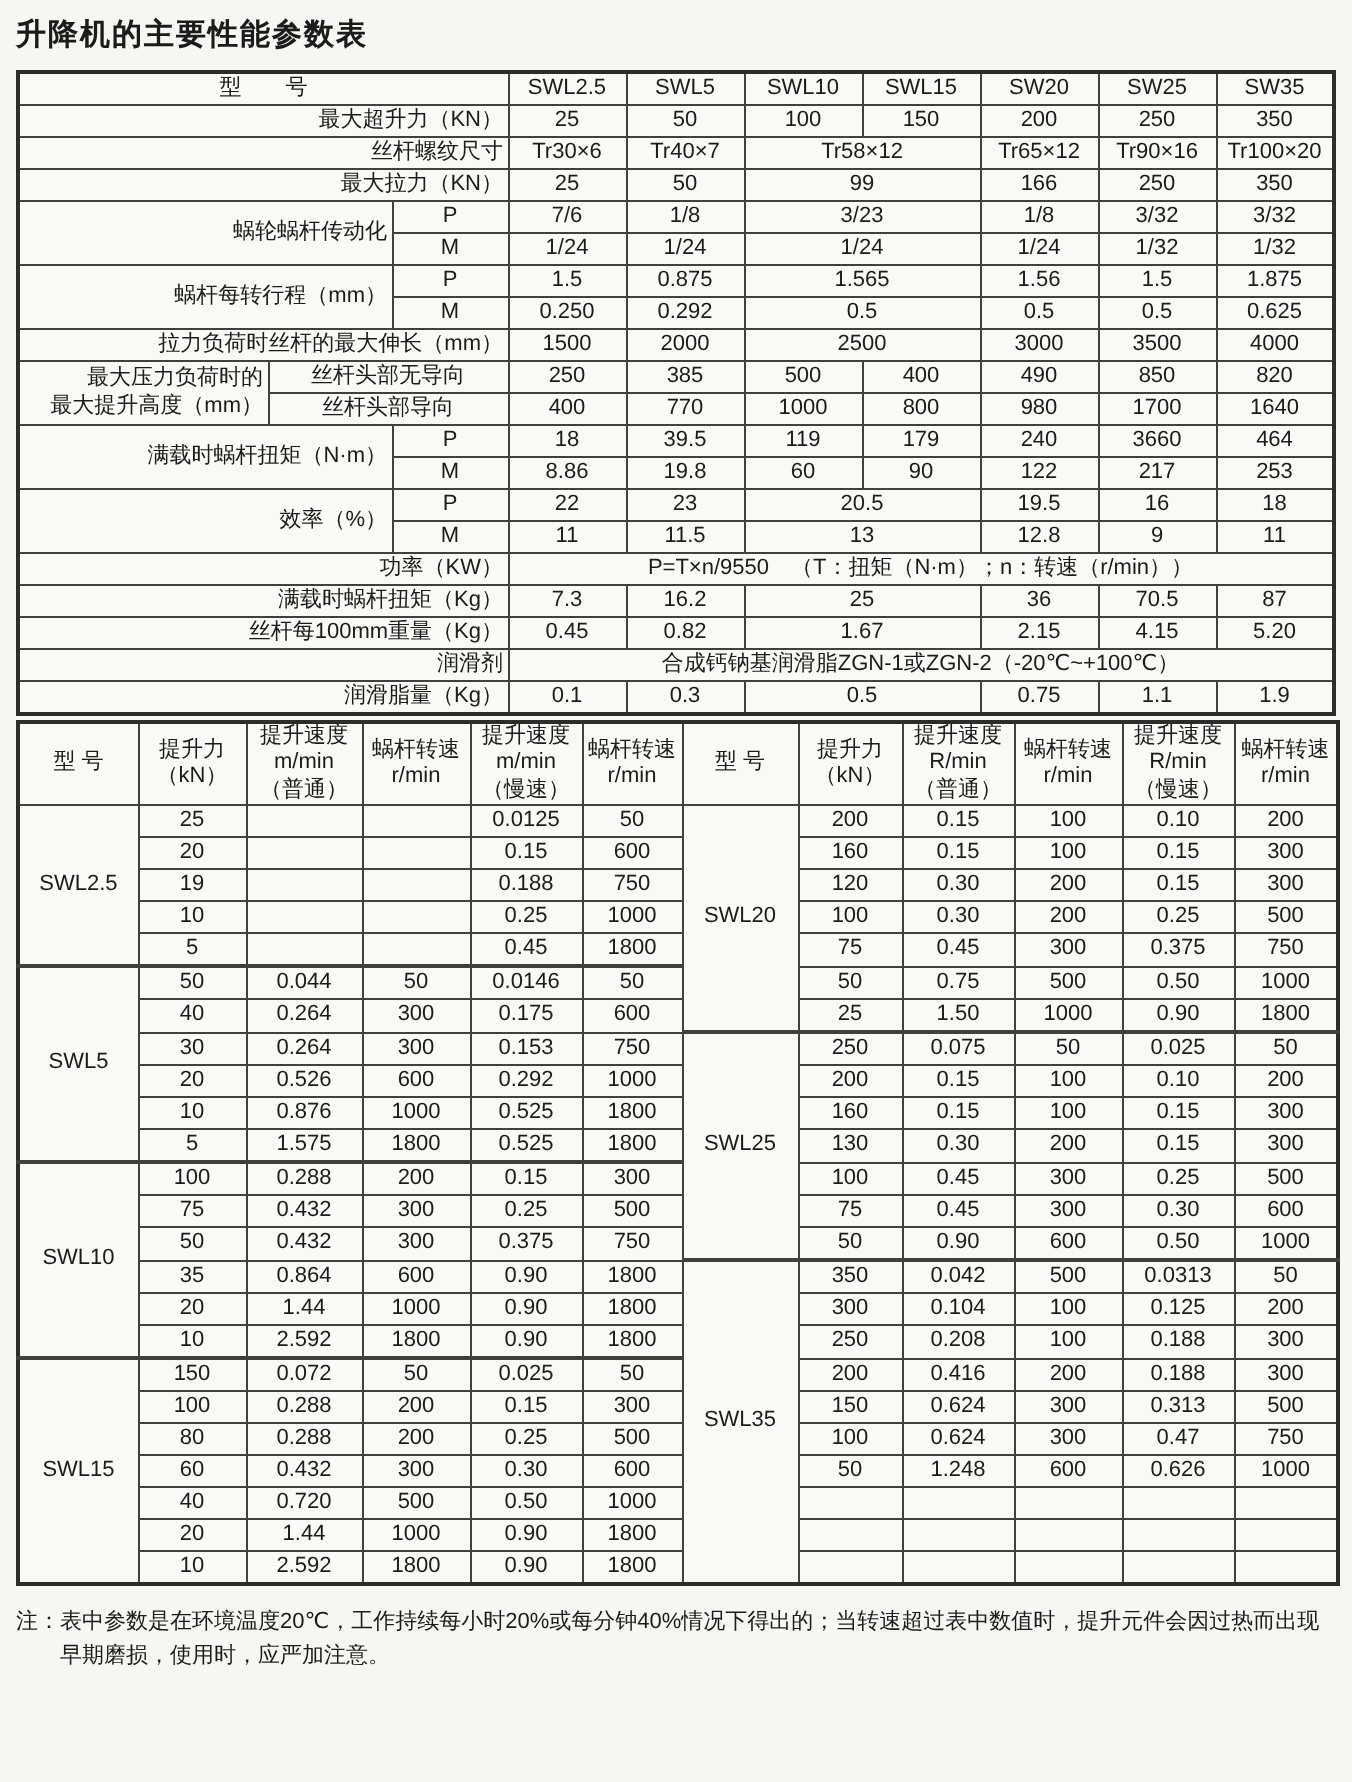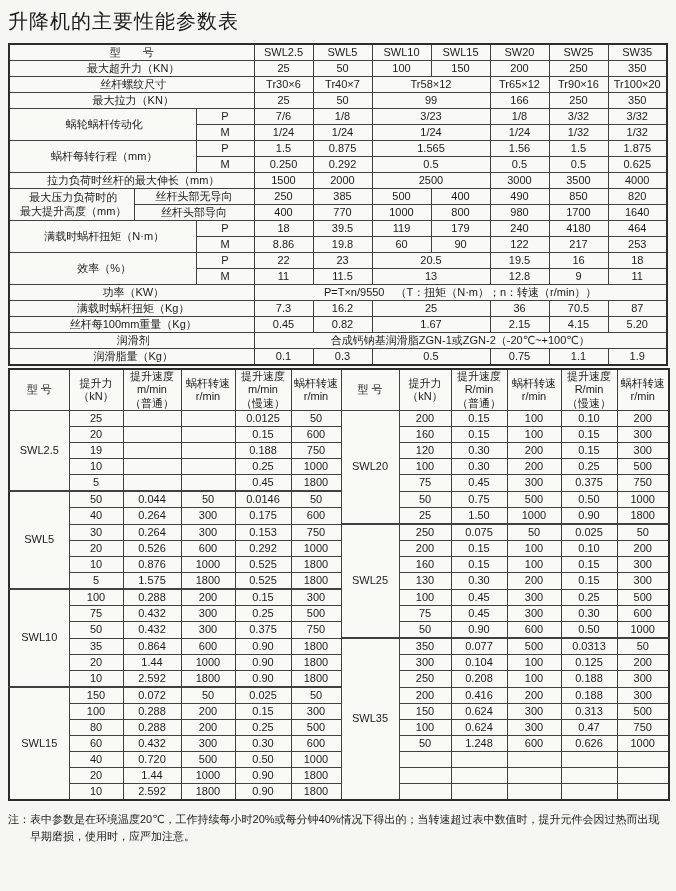--- a/index.html
+++ b/index.html
@@ -10,22 +10,22 @@
     color: #1b1b1b;
   }
   body {
     width: 676px;
     height: 891px;
     overflow: hidden;
   }
   .page { padding: 5px 8px 0 8px; }
 
   .title {
-    font-size: 20px;
-    font-weight: 400;
+    font-size: 15px;
+    font-weight: 700;
     letter-spacing: 1px;
     margin: 3px 0 8px 0;
   }
   .title2 { margin-top: 16px; }
 
   table {
     border-collapse: collapse;
     table-layout: fixed;
     border: 2px solid #2c2c2c;
     background: #f9f9f6;
@@ -39,21 +39,21 @@
     padding: 0 2px;
     height: 15px;
     white-space: pre-line;
     overflow: hidden;
     font-weight: 400;
   }
   .t1 { width: 658px; margin-bottom: 2px; }
   .t2 { width: 660px; }
   .t2 th { height: 40px; }
   .label {
-    text-align: center;
+    text-align: right;
     padding-left: 5px;
   }
   .gt { border-top-width: 2px; }
   .note {
     margin-top: 10px;
     font-size: 11px;
     line-height: 1.55;
     display: flex;
     align-items: flex-start;
   }
@@ -189,21 +189,21 @@
           <td>1640</td>
         </tr>
         <tr>
           <td colspan="2" rowspan="2" class="label">满载时蜗杆扭矩（N·m）</td>
           <td>P</td>
           <td>18</td>
           <td>39.5</td>
           <td>119</td>
           <td>179</td>
           <td>240</td>
-          <td>4180</td>
+          <td>3660</td>
           <td>464</td>
         </tr>
         <tr>
           <td>M</td>
           <td>8.86</td>
           <td>19.8</td>
           <td>60</td>
           <td>90</td>
           <td>122</td>
           <td>217</td>
@@ -485,21 +485,21 @@
           <td>1000</td>
         </tr>
         <tr>
           <td>35</td>
           <td>0.864</td>
           <td>600</td>
           <td>0.90</td>
           <td>1800</td>
           <td rowspan="10" class="model gt">SWL35</td>
           <td class="gt">350</td>
-          <td class="gt">0.077</td>
+          <td class="gt">0.042</td>
           <td class="gt">500</td>
           <td class="gt">0.0313</td>
           <td class="gt">50</td>
         </tr>
         <tr>
           <td>20</td>
           <td>1.44</td>
           <td>1000</td>
           <td>0.90</td>
           <td>1800</td>

